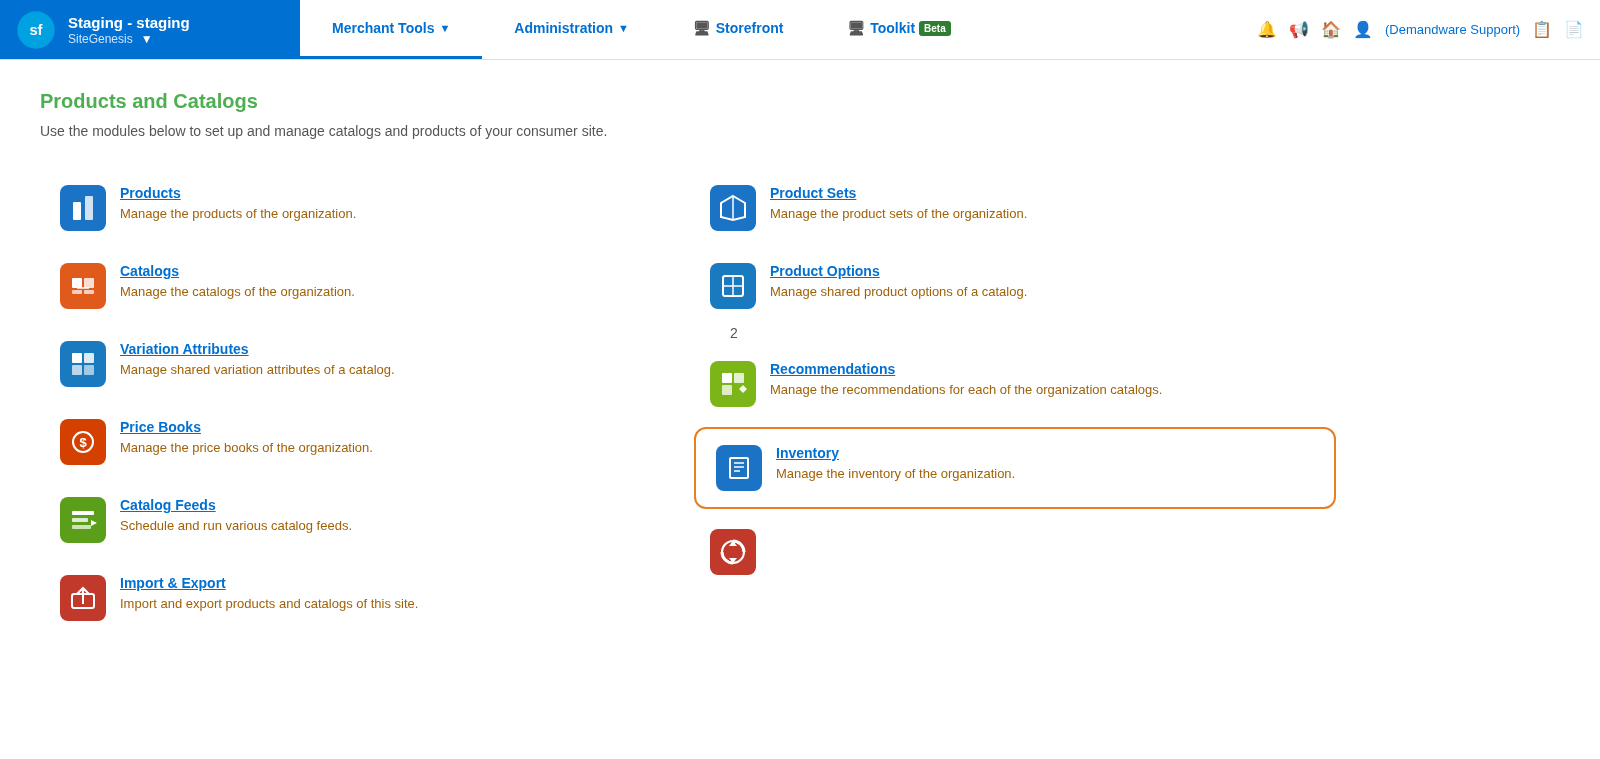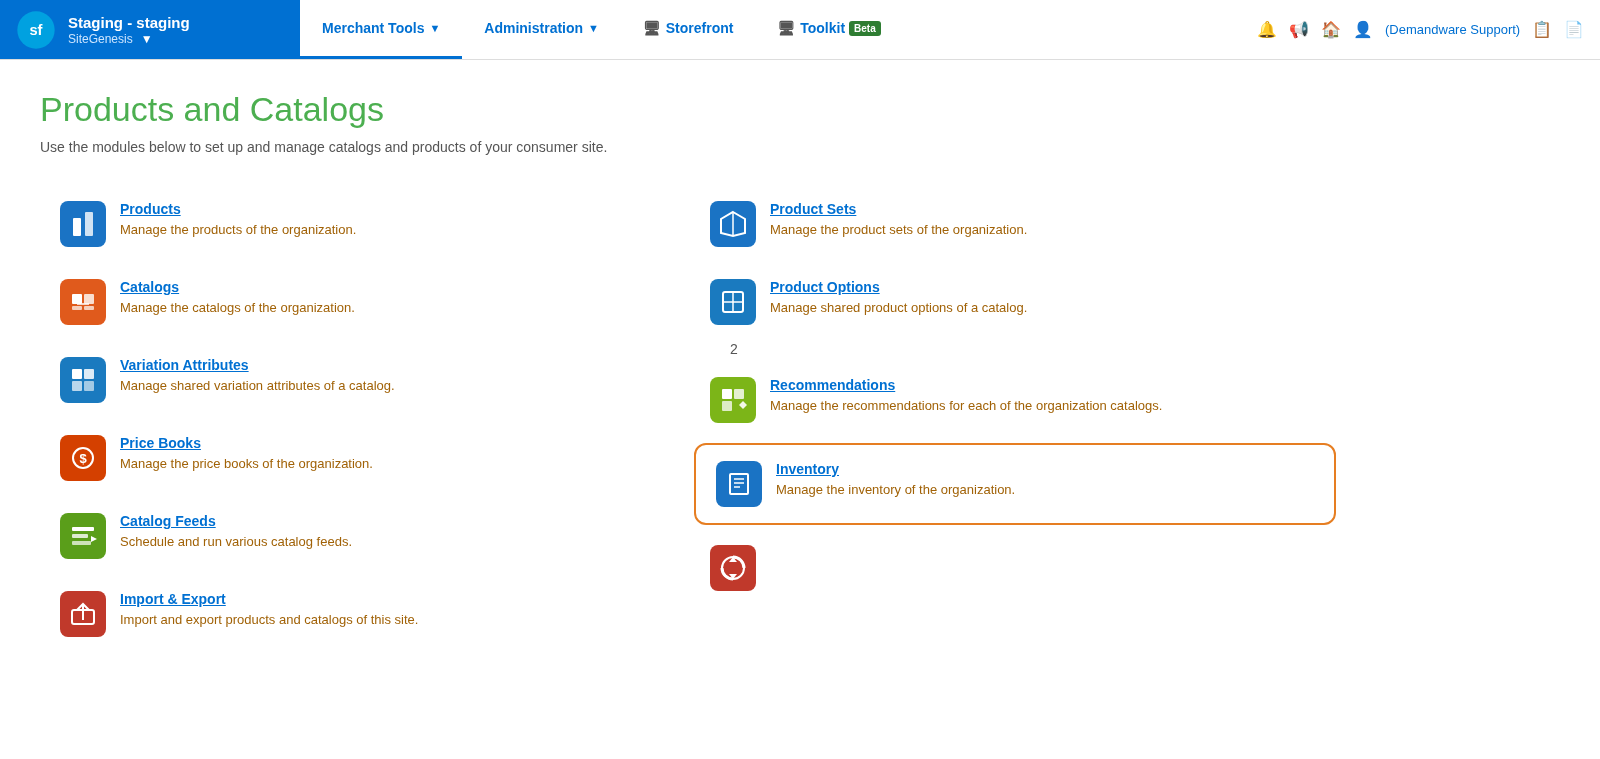--- a/index.html
+++ b/index.html
@@ -42,21 +42,21 @@
       font-size: 12px;
     }
     .nav-items {
       display: flex;
       align-items: stretch;
       flex: 1;
     }
     .nav-item {
       display: flex;
       align-items: center;
-      padding: 0 22px;
+      padding: 0 32px;
       cursor: pointer;
       font-size: 14px;
       color: #0070d2;
       font-weight: 600;
       position: relative;
       border-bottom: 3px solid transparent;
       text-decoration: none;
     }
     .nav-item.active {
       border-bottom: 3px solid #0070d2;
@@ -96,22 +96,22 @@
       margin-left: 4px;
       font-weight: bold;
     }
 
     
     .main-content {
       padding: 30px 40px;
     }
     .page-title {
       color: #4CAF50;
-      font-size: 34px;
-      font-weight: normal;
+      font-size: 20px;
+      font-weight: bold;
       margin-bottom: 10px;
     }
     .page-description {
       color: #555;
       font-size: 14px;
       margin-bottom: 30px;
     }
     .module-item {
       display: flex;
       align-items: flex-start;

